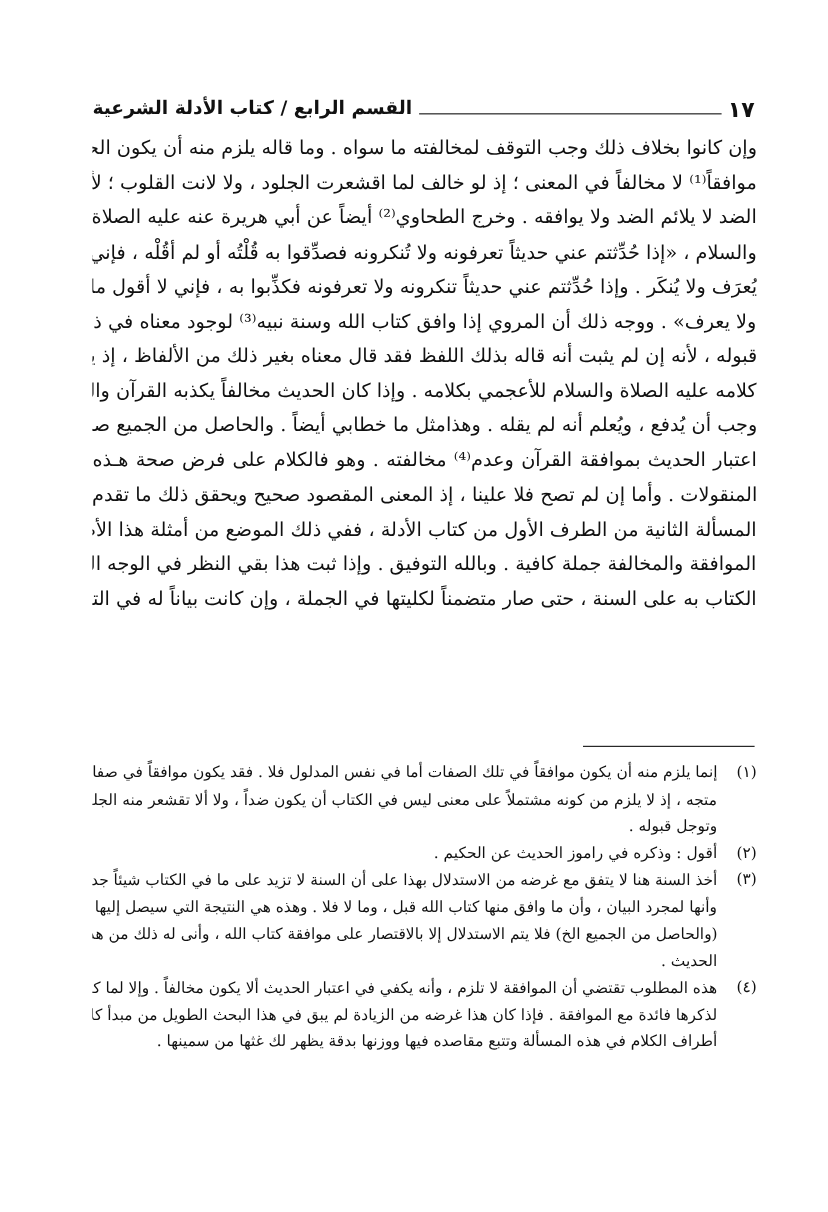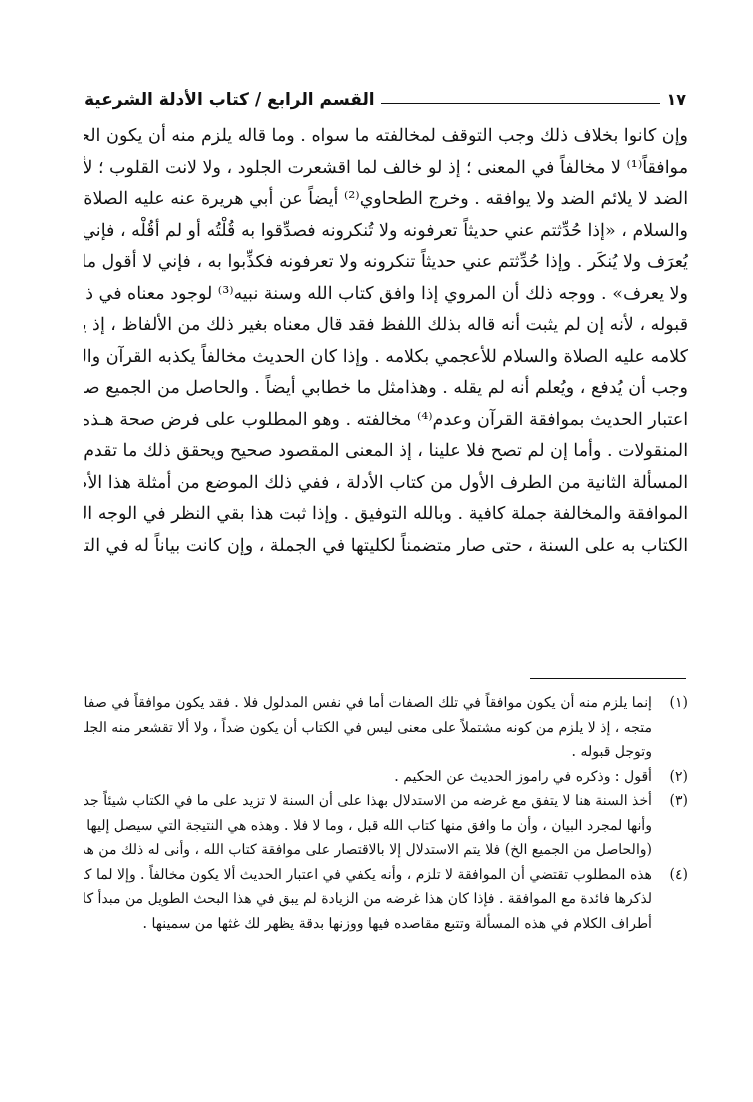--- a/index.html
+++ b/index.html
@@ -39,21 +39,21 @@
     }
     .running-head .rule {
       flex: 1;
       height: 0;
       border-bottom: 1.6px solid #111;
       margin: 8px 6px 0 6px;
     }
     .running-head .page-number {
       font-family: "DejaVu Sans", sans-serif;
       font-weight: bold;
-      font-size: 16px;
+      font-size: 20px;
     }
     .body-text {
       position: absolute;
       left: 84px;
       top: 120px;
       width: 604px;
       direction: rtl;
       text-align: justify;
       text-align-last: right;
       font-size: 17.5px;
@@ -125,21 +125,21 @@
   <div class="body-text">
     <span class="line">وإن كانوا بخلاف ذلك وجب التوقف لمخالفته ما سواه . وما قاله يلزم منه أن يكون الحديث</span>
     <span class="line">موافقاً⁽¹⁾ لا مخالفاً في المعنى ؛ إذ لو خالف لما اقشعرت الجلود ، ولا لانت القلوب ؛ لأن</span>
     <span class="line">الضد لا يلائم الضد ولا يوافقه . وخرج الطحاوي⁽²⁾ أيضاً عن أبي هريرة عنه عليه الصلاة</span>
     <span class="line">والسلام ، «إذا حُدِّثتم عني حديثاً تعرفونه ولا تُنكرونه فصدِّقوا به قُلْتُه أو لم أقُلْه ، فإني أقول ما</span>
     <span class="line">يُعرَف ولا يُنكَر . وإذا حُدِّثتم عني حديثاً تنكرونه ولا تعرفونه فكذِّبوا به ، فإني لا أقول ما يُنكر</span>
     <span class="line">ولا يعرف» . ووجه ذلك أن المروي إذا وافق كتاب الله وسنة نبيه⁽³⁾ لوجود معناه في ذلك وجب</span>
     <span class="line">قبوله ، لأنه إن لم يثبت أنه قاله بذلك اللفظ فقد قال معناه بغير ذلك من الألفاظ ، إذ يصح تفسير</span>
     <span class="line">كلامه عليه الصلاة والسلام للأعجمي بكلامه . وإذا كان الحديث مخالفاً يكذبه القرآن والسنة</span>
     <span class="line">وجب أن يُدفع ، ويُعلم أنه لم يقله . وهذامثل ما خطابي أيضاً . والحاصل من الجميع صحة</span>
-    <span class="line">اعتبار الحديث بموافقة القرآن وعدم⁽⁴⁾ مخالفته . وهو المطلوب على فرض صحة هـذه</span>
+    <span class="line">اعتبار الحديث بموافقة القرآن وعدم⁽⁴⁾ مخالفته . وهو فالكلام على فرض صحة هـذه</span>
     <span class="line">المنقولات . وأما إن لم تصح فلا علينا ، إذ المعنى المقصود صحيح ويحقق ذلك ما تقدم في</span>
     <span class="line">المسألة الثانية من الطرف الأول من كتاب الأدلة ، ففي ذلك الموضع من أمثلة هذا الأصل في</span>
     <span class="line">الموافقة والمخالفة جملة كافية . وبالله التوفيق . وإذا ثبت هذا بقي النظر في الوجه الذي دل</span>
     <span class="line last">الكتاب به على السنة ، حتى صار متضمناً لكليتها في الجملة ، وإن كانت بياناً له في التفصيل .</span>
   </div>
 
   <div class="fn-rule"></div>
 
   <div class="footnotes">
     <div class="footnote">
@@ -150,20 +150,21 @@
     </div>
     <div class="footnote">
       <span class="fn-num">(٢)</span>
       <span class="fn-line last">أقول : وذكره في راموز الحديث عن الحكيم .</span>
     </div>
     <div class="footnote">
       <span class="fn-num">(٣)</span>
       <span class="fn-line">أخذ السنة هنا لا يتفق مع غرضه من الاستدلال بهذا على أن السنة لا تزيد على ما في الكتاب شيئاً جديداً ،</span>
       <span class="fn-line">وأنها لمجرد البيان ، وأن ما وافق منها كتاب الله قبل ، وما لا فلا . وهذه هي النتيجة التي سيصل إليها بقوله</span>
       <span class="fn-line">(والحاصل من الجميع الخ) فلا يتم الاستدلال إلا بالاقتصار على موافقة كتاب الله ، وأنى له ذلك من هذا</span>
+      <span class="fn-line last">الحديث .</span>
     </div>
     <div class="footnote">
       <span class="fn-num">(٤)</span>
       <span class="fn-line">هذه المطلوب تقتضي أن الموافقة لا تلزم ، وأنه يكفي في اعتبار الحديث ألا يكون مخالفاً . وإلا لما كان</span>
       <span class="fn-line">لذكرها فائدة مع الموافقة . فإذا كان هذا غرضه من الزيادة لم يبق في هذا البحث الطويل من مبدأ كلام</span>
       <span class="fn-line last">أطراف الكلام في هذه المسألة وتتبع مقاصده فيها ووزنها بدقة يظهر لك غثها من سمينها .</span>
     </div>
   </div>
 
 </div>

